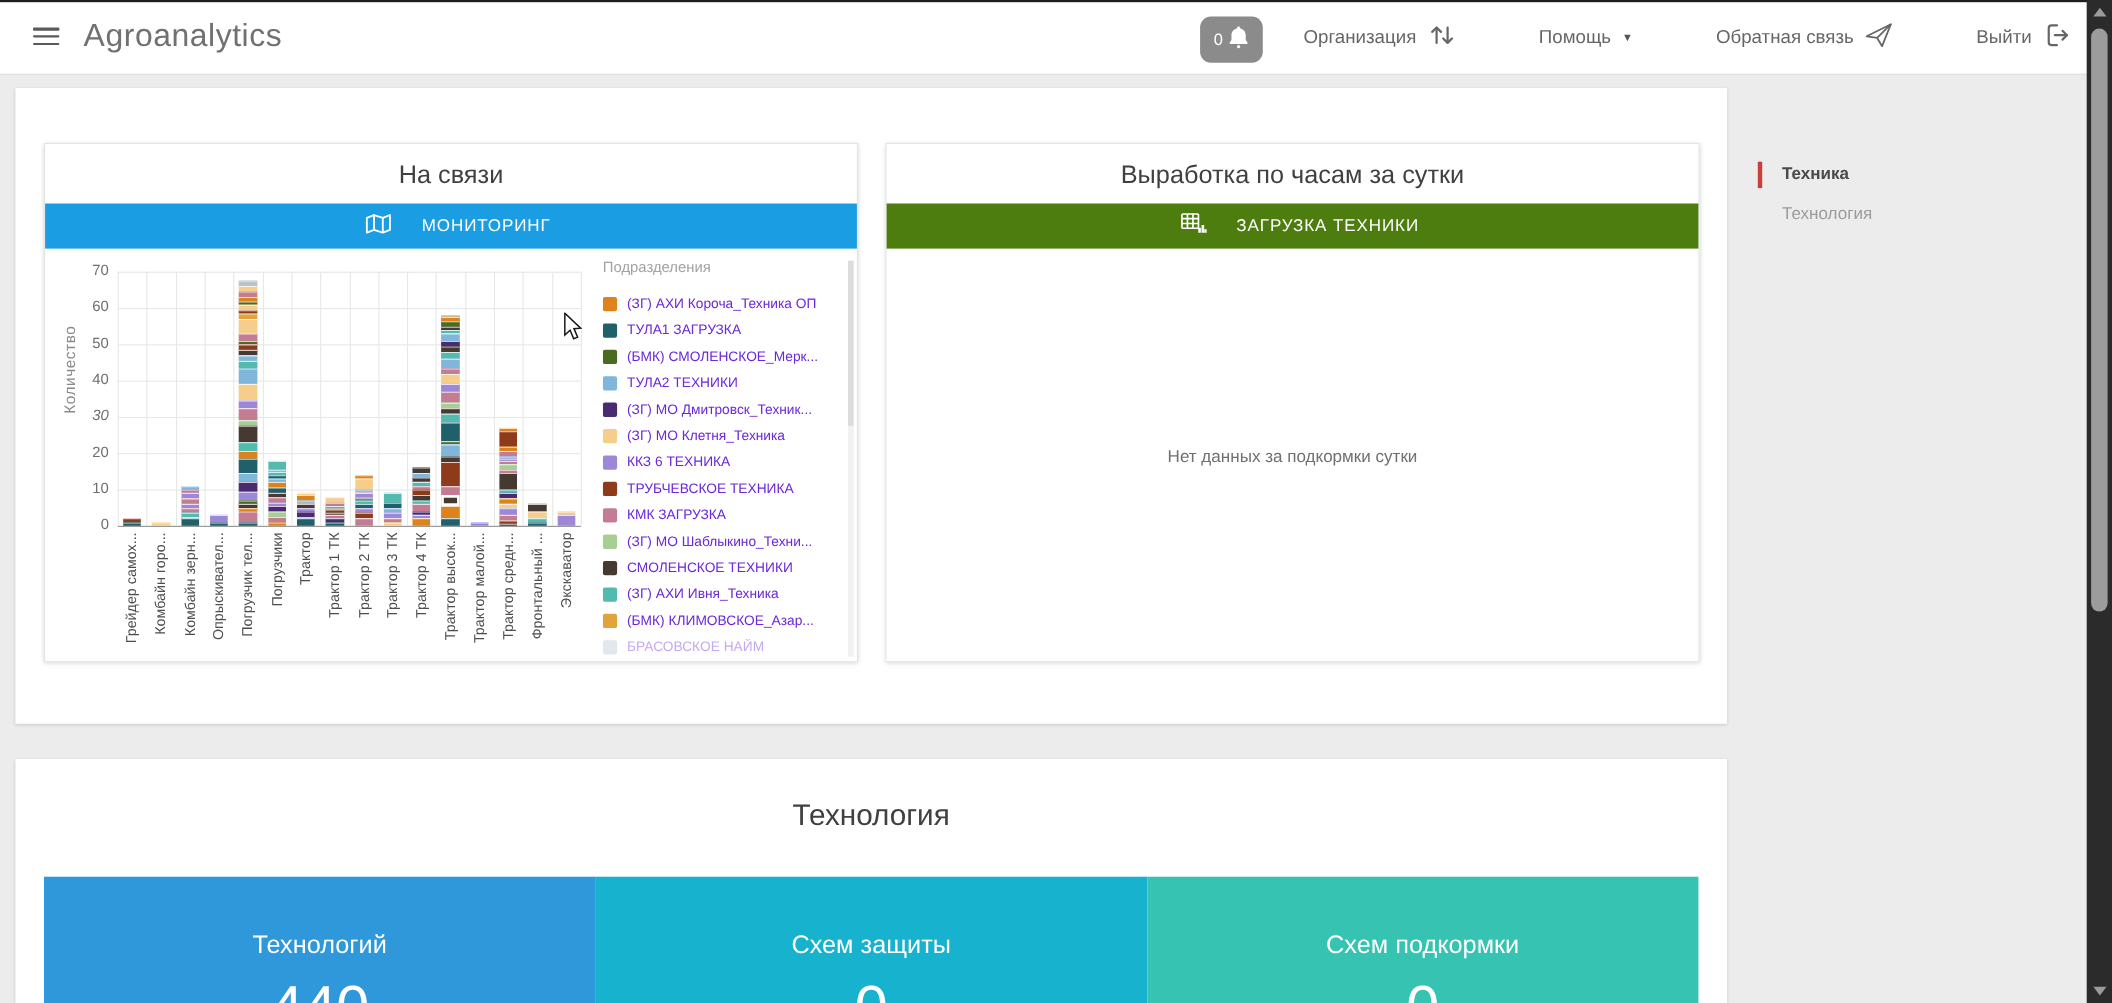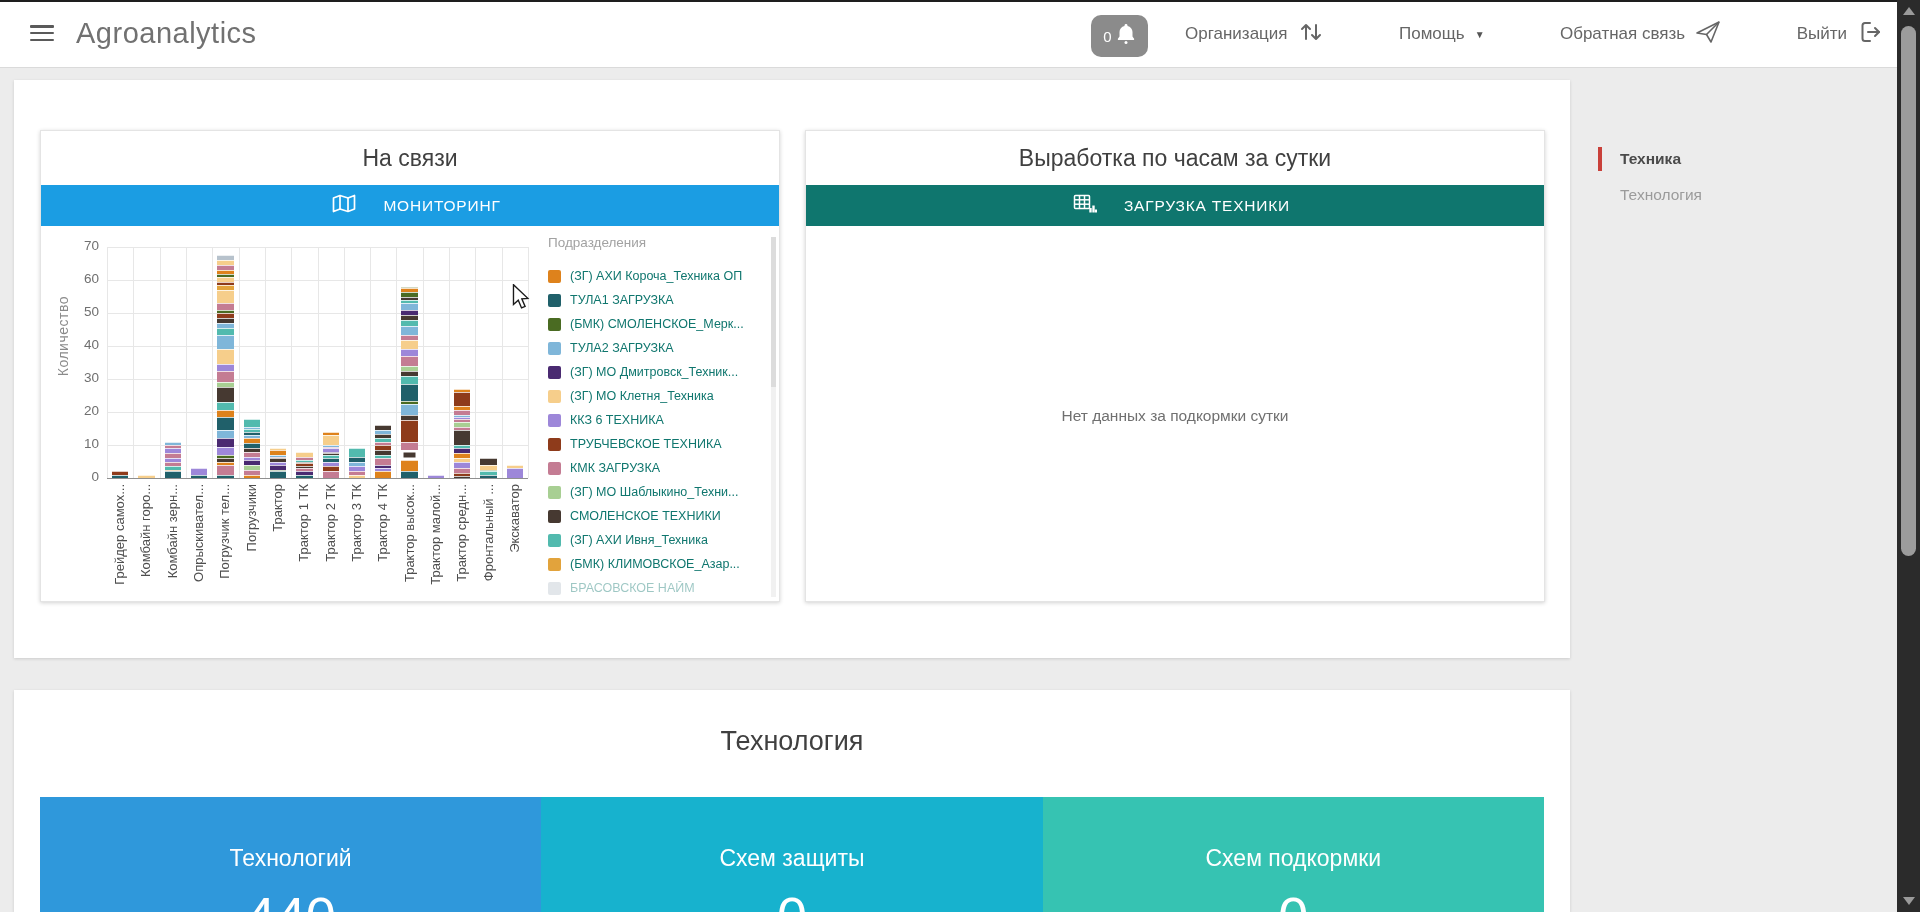--- a/index.html
+++ b/index.html
@@ -56,21 +56,21 @@
   .seg { width:100%; box-shadow:inset 0 1px 0 rgba(255,255,255,.75); }
   .seg.sel { box-shadow:inset 0 0 0 2.5px #fff, inset 0 0 0 4px #463931; }
   .xlab { position:absolute; writing-mode:vertical-rl; transform:rotate(180deg);
           font-size:13px; color:#4e4e4e; white-space:nowrap; max-height:138px; overflow:hidden; }
 
   
   #legend { position:absolute; left:507px; top:104px; width:229px; height:366px; overflow:hidden; }
   #legend-title { font-size:13.5px; color:#a2a2a2; margin-bottom:14px; }
   .leg-item { display:flex; align-items:center; gap:9px; height:24px; cursor:pointer; }
   .leg-sw { width:13px; height:13px; border-radius:2px; flex:0 0 auto; }
-  .leg-tx { font-size:12.5px; color:#0f766e; white-space:nowrap; overflow:hidden; width:200px; }
+  .leg-tx { font-size:12.5px; color:#6d28d9; white-space:nowrap; overflow:hidden; width:200px; }
   #legend-scroll { position:absolute; left:730px; top:106px; width:5px; height:360px; background:#f1f1f1; }
   #legend-scroll div { width:5px; height:150px; background:#dcdcdc; }
 
   #empty-text { position:absolute; left:0; top:276px; width:100%; text-align:center;
                 font-size:15.5px; color:#707070; }
 
   
   #side-nav { position:absolute; left:1598px; top:146px; }
   .side-item { position:relative; margin-bottom:10px; padding-left:22px; height:26px; line-height:26px;
                font-size:15.5px; cursor:pointer; }
@@ -406,21 +406,21 @@
         <div class="leg-item">
           <span class="leg-sw" style="background: rgb(32, 96, 106);"></span>
           <span class="leg-tx">ТУЛА1 ЗАГРУЗКА</span>
         </div>
         <div class="leg-item">
           <span class="leg-sw" style="background: rgb(74, 107, 34);"></span>
           <span class="leg-tx">(БМК) СМОЛЕНСКОЕ_Мерк...</span>
         </div>
         <div class="leg-item">
           <span class="leg-sw" style="background: rgb(127, 182, 217);"></span>
-          <span class="leg-tx">ТУЛА2 ЗАГРУЗКА</span>
+          <span class="leg-tx">ТУЛА2 ТЕХНИКИ</span>
         </div>
         <div class="leg-item">
           <span class="leg-sw" style="background: rgb(74, 42, 113);"></span>
           <span class="leg-tx">(ЗГ) МО Дмитровск_Техник...</span>
         </div>
         <div class="leg-item">
           <span class="leg-sw" style="background: rgb(246, 206, 139);"></span>
           <span class="leg-tx">(ЗГ) МО Клетня_Техника</span>
         </div>
         <div class="leg-item">
@@ -456,21 +456,21 @@
           <span class="leg-tx">БРАСОВСКОЕ НАЙМ</span>
         </div>
       </div>
   </div>
   <div id="legend-scroll">
       <div></div>
     </div>
 <div class="ytick" style="left: 18px; top: 338px; position: absolute;">0</div>
     <div class="ytick" style="left: 18px; top: 305px; position: absolute;">10</div>
     <div class="ytick" style="left: 18px; top: 272px; position: absolute;">20</div>
-    <div class="ytick" style="left: 18px; top: 239px; position: absolute;">30</div>
+    <div class="ytick" style="left: 18px; top: 239px; position: absolute; font-style: italic;">30</div>
     <div class="ytick" style="left: 18px; top: 206px; position: absolute;">40</div>
     <div class="ytick" style="left: 18px; top: 173px; position: absolute;">50</div>
     <div class="ytick" style="left: 18px; top: 140px; position: absolute;">60</div>
     <div class="ytick" style="left: 18px; top: 107px; position: absolute;">70</div>
     <span class="xlab" style="left: 71.1562px; top: 353px; position: absolute;">Грейдер самох...</span>
     <span class="xlab" style="left: 97.4688px; top: 353px; position: absolute;">Комбайн горо...</span>
     <span class="xlab" style="left: 123.781px; top: 353px; position: absolute;">Комбайн зерн...</span>
     <span class="xlab" style="left: 150.094px; top: 353px; position: absolute;">Опрыскивател...</span>
     <span class="xlab" style="left: 176.406px; top: 353px; position: absolute;">Погрузчик тел...</span>
     <span class="xlab" style="left: 202.719px; top: 353px; position: absolute;">Погрузчики</span>
@@ -481,21 +481,21 @@
     <span class="xlab" style="left: 334.281px; top: 353px; position: absolute;">Трактор 4 ТК</span>
     <span class="xlab" style="left: 360.594px; top: 353px; position: absolute;">Трактор высок...</span>
     <span class="xlab" style="left: 386.906px; top: 353px; position: absolute;">Трактор малой...</span>
     <span class="xlab" style="left: 413.219px; top: 353px; position: absolute;">Трактор средн...</span>
     <span class="xlab" style="left: 439.531px; top: 353px; position: absolute;">Фронтальный ...</span>
     <span class="xlab" style="left: 465.844px; top: 353px; position: absolute;">Экскаватор</span>
   </div>
 
 <div id="card-right" class="card">
   <div class="card-title">Выработка по часам за сутки</div>
-  <button class="card-btn" id="btn-loading" style="background: #0f766e;">
+  <button class="card-btn" id="btn-loading" style="background: #4d7c0f;">
     <span>
       <svg width="24" height="20" viewBox="0 0 24 20" fill="none" stroke="#fff" stroke-width="1.5">
         <rect x="1.5" y="1.5" width="15" height="13" rx="1"></rect>
         <path d="M1.5 5.8 H16.5"></path>
           <path d="M1.5 10.2 H16.5"></path>
           <path d="M6.5 1.5 V14.5"></path>
           <path d="M11.5 1.5 V14.5"></path>
         <path d="M17.5 18.5 V14" stroke-width="2.4"></path>
           <path d="M20.5 18.5 V11.5" stroke-width="2.4"></path>
           <path d="M23 18.5 V15.5" stroke-width="2.4" stroke="#fff"></path>

